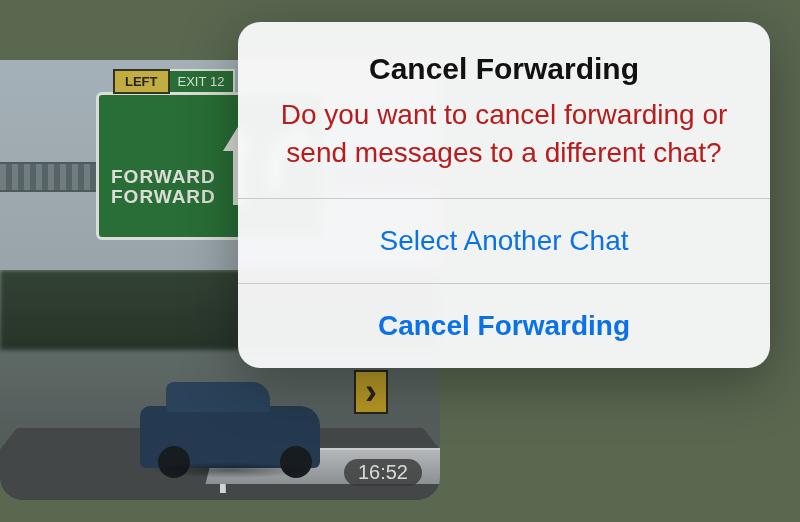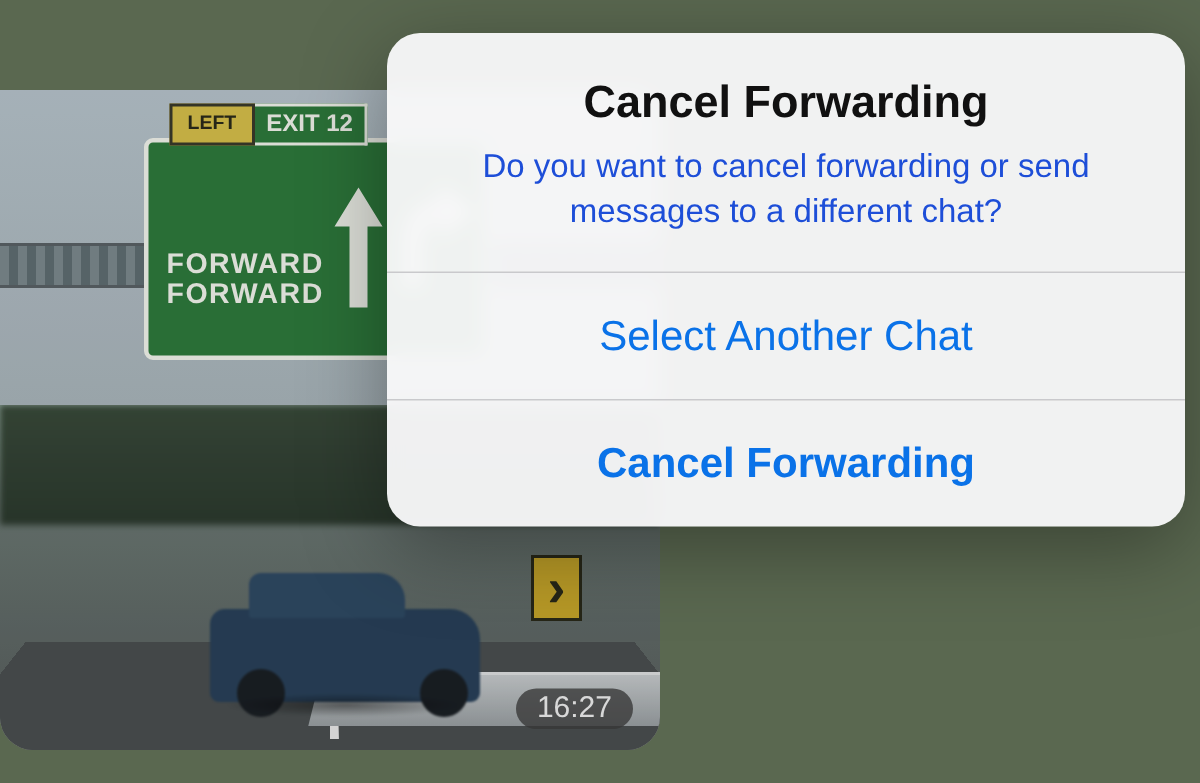--- a/index.html
+++ b/index.html
@@ -64,22 +64,22 @@
       background: #d8c04a;
       color: #2a2a1a;
       font-weight: 700;
       font-size: 13px;
       padding: 3px 10px;
       border: 2px solid #3a3a2a;
     }
     .exit-num {
       background: #2e7a3c;
       color: #f3f6ee;
-      font-weight: 700;
-      font-size: 16px;
+      font-weight: 400;
+      font-size: 13px;
       padding: 3px 8px;
       border: 2px solid #f3f6ee;
       border-left: none;
     }
     .sign-text {
       font-weight: 700;
       font-size: 19px;
       line-height: 1.05;
       letter-spacing: 1px;
       margin-top: 62px;
@@ -181,43 +181,43 @@
       background: rgba(60,60,60,0.78);
       color: #f0f0f0;
       font-size: 20px;
       padding: 2px 14px;
       border-radius: 16px;
     }
 
     
     .alert {
       position: absolute;
-      left: 258px;
+      left: 238px;
       top: 22px;
       width: 532px;
       background: rgba(248,248,249,0.96);
       border-radius: 22px;
       box-shadow: 0 14px 56px rgba(0,0,0,0.35);
       overflow: hidden;
       backdrop-filter: blur(6px);
     }
     .alert-header {
       padding: 30px 34px 26px;
       text-align: center;
     }
     .alert-title {
       font-size: 30px;
       font-weight: 700;
       color: #111;
       margin-bottom: 10px;
     }
     .alert-message {
-      font-size: 22px;
+      font-size: 28px;
       line-height: 1.35;
-      color: #1d4ed8;
+      color: #b91c1c;
     }
     .alert-divider {
       height: 1px;
       background: #c9c9cc;
     }
     .alert-button {
       display: block;
       width: 100%;
       text-align: center;
       padding: 26px 10px;
@@ -265,21 +265,21 @@
     <div class="tree-line"></div>
     <div class="road">
       <div class="lane"></div>
     </div>
     <div class="guardrail"></div>
     <div class="chevron"></div>
     <div class="car">
       <div class="wheel rear"></div>
       <div class="wheel front"></div>
     </div>
-    <div class="timestamp">16:27</div>
+    <div class="timestamp">16:52</div>
   </div>
 </div>
 
 <div class="alert">
   <div class="alert-header">
     <div class="alert-title">Cancel Forwarding</div>
     <div class="alert-message">Do you want to cancel forwarding or send messages to a different chat?</div>
   </div>
   <div class="alert-divider"></div>
   <button class="alert-button">Select Another Chat</button>

